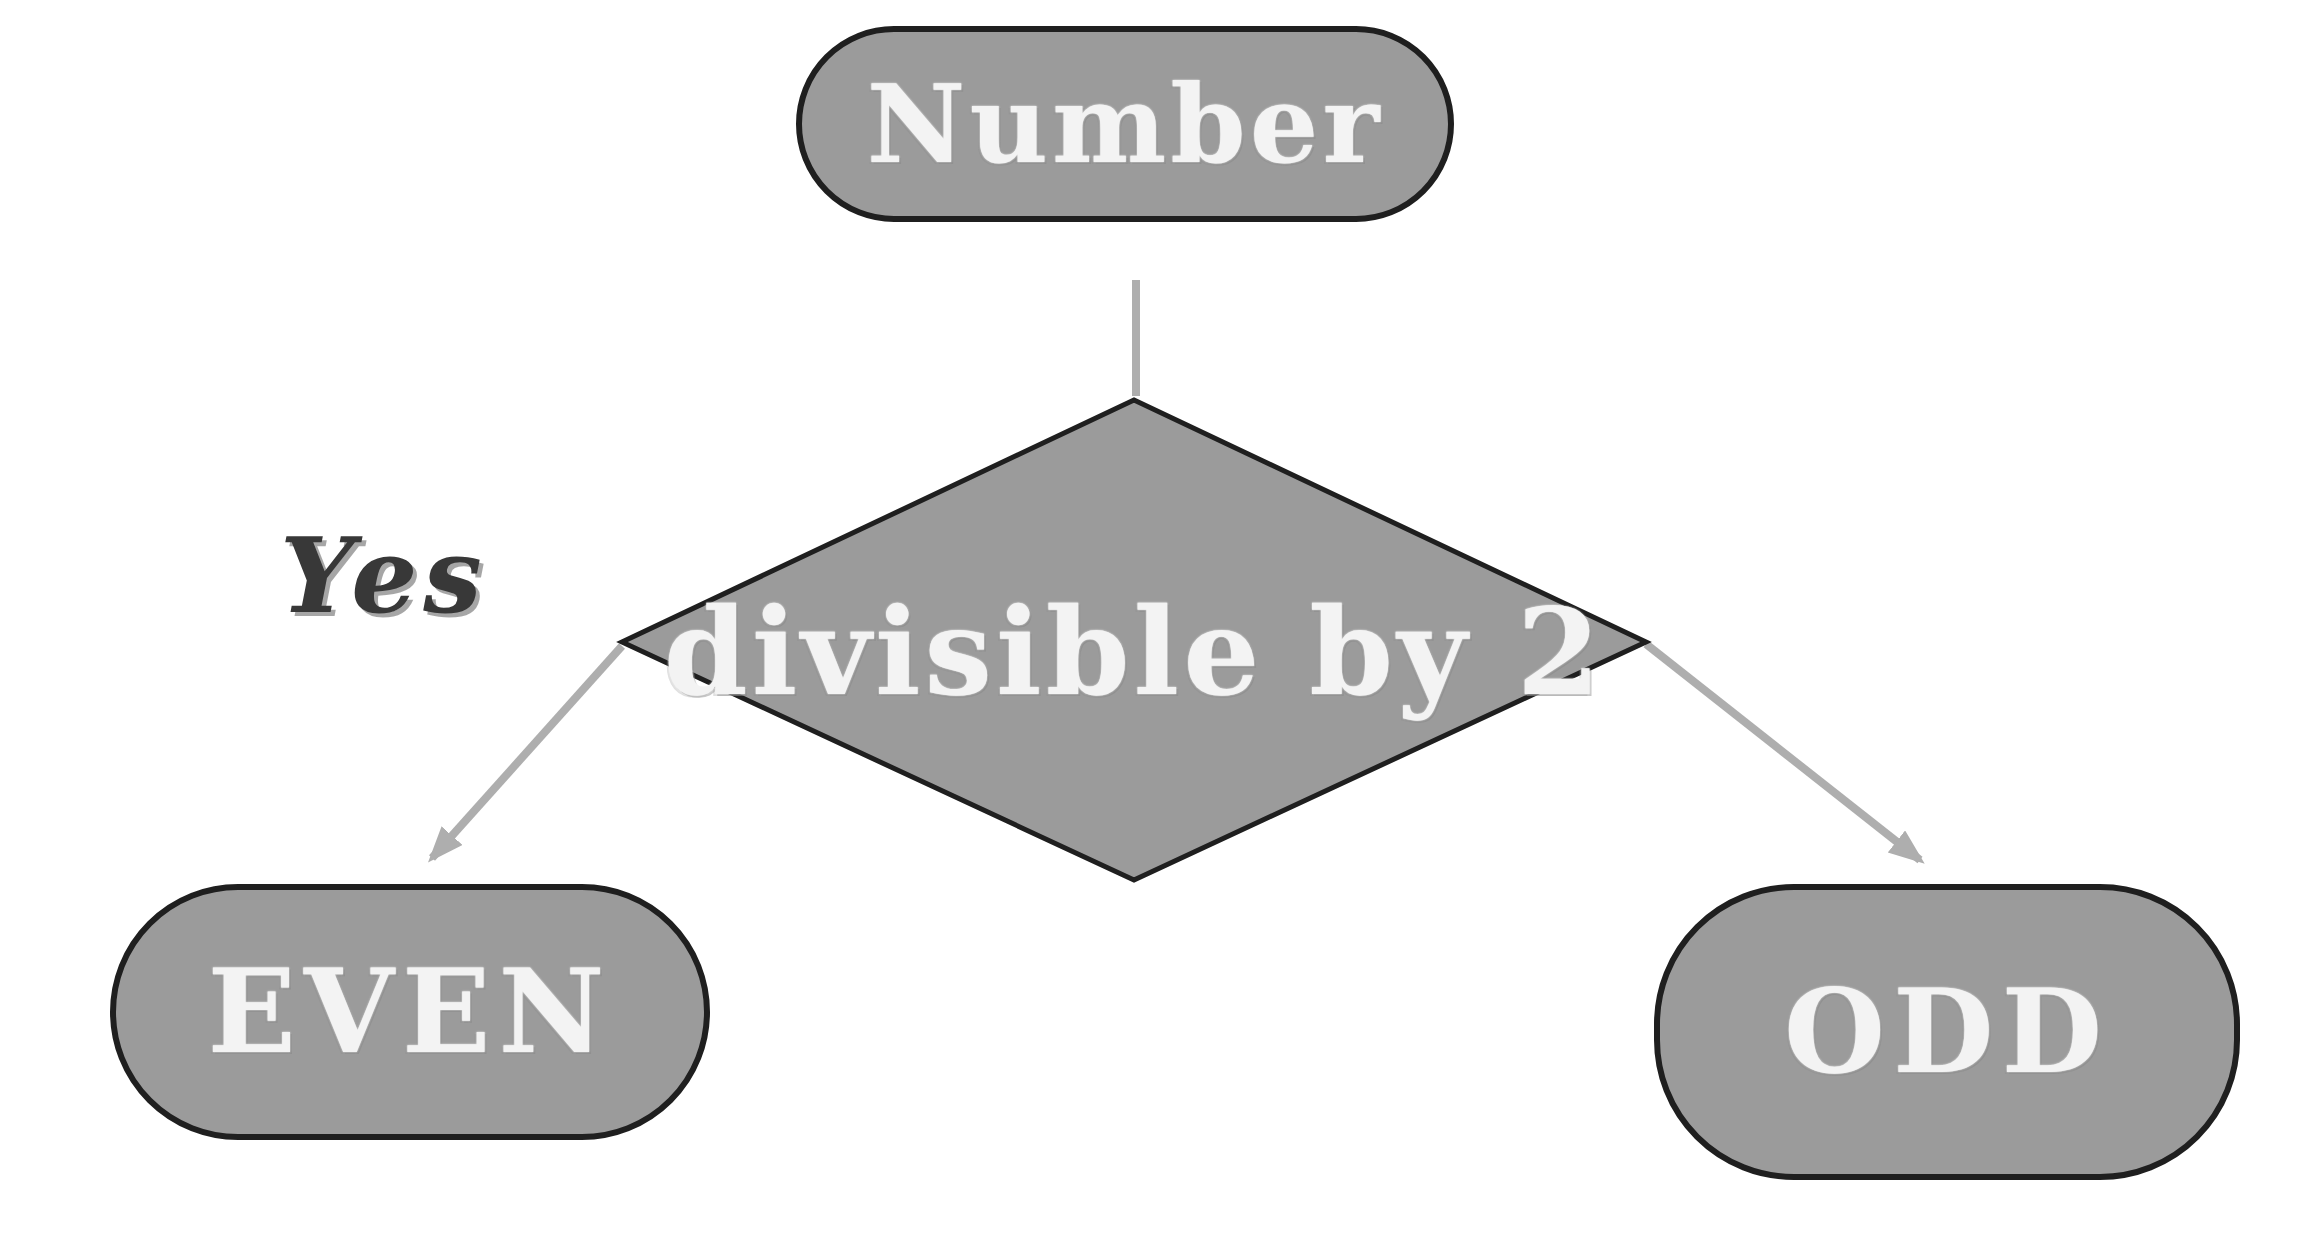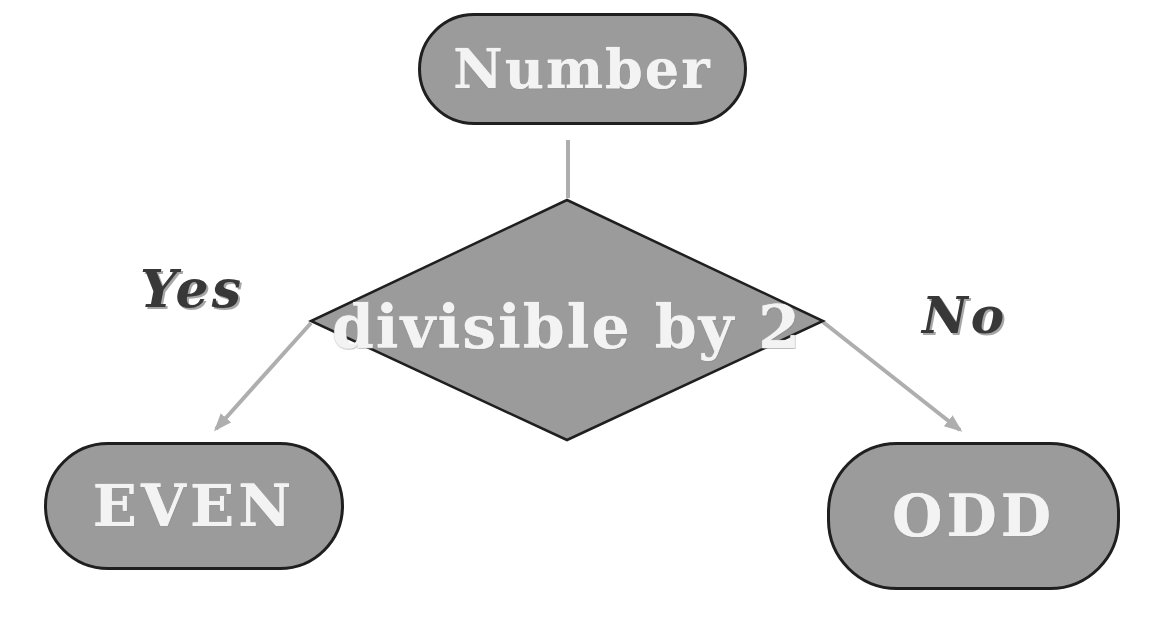--- a/index.html
+++ b/index.html
@@ -70,22 +70,22 @@
     color: var(--branch-text, #383838);
     letter-spacing: 3px;
     text-shadow:
       2px 2px 0 rgba(0,0,0,0.35),
       -1px -1px 0 rgba(255,255,255,0.35);
     user-select: none;
     font-style: italic;
   }
   .branch-label.yes { left: 140px; top: 258px; }
   .branch-label.no  { left: 922px; top: 286px; font-size: 50px; }
-  .pill.start  { left: 418px; top: 13px;  width: 329px; height: 112px; }
-  .pill.even   { left: 44px;  top: 442px; width: 300px; height: 128px; }
+  .pill.start  { left: 398px; top: 13px;  width: 329px; height: 98px; }
+  .pill.even   { left: 55px;  top: 442px; width: 300px; height: 128px; }
   .pill.odd    { left: 827px; top: 442px; width: 293px; height: 148px; }
 </style>
 </head>
 <body>
 
 <div class="canvas">
 
   <svg class="layer" viewBox="0 0 1159 622" aria-hidden="true">
     <defs>
       <marker id="arrowhead" markerUnits="userSpaceOnUse" markerWidth="22" markerHeight="16" refX="15" refY="7" orient="auto">
@@ -101,21 +101,20 @@
     <polygon class="diamond-shape" points="567,200 823,321 567,440 311,321"></polygon>
   </svg>
 
   <div class="pill start">
     <span class="chalk-text node-start-text">Number</span>
   </div>
 
   <div class="decision-label chalk-text">divisible by 2</div>
 
   <div class="branch-label yes">Yes</div>
-  <div class="branch-label no">No</div>
 
   <div class="pill even">
     <span class="chalk-text node-result-text">EVEN</span>
   </div>
   <div class="pill odd">
     <span class="chalk-text node-result-text">ODD</span>
   </div>
 
 </div>
 

